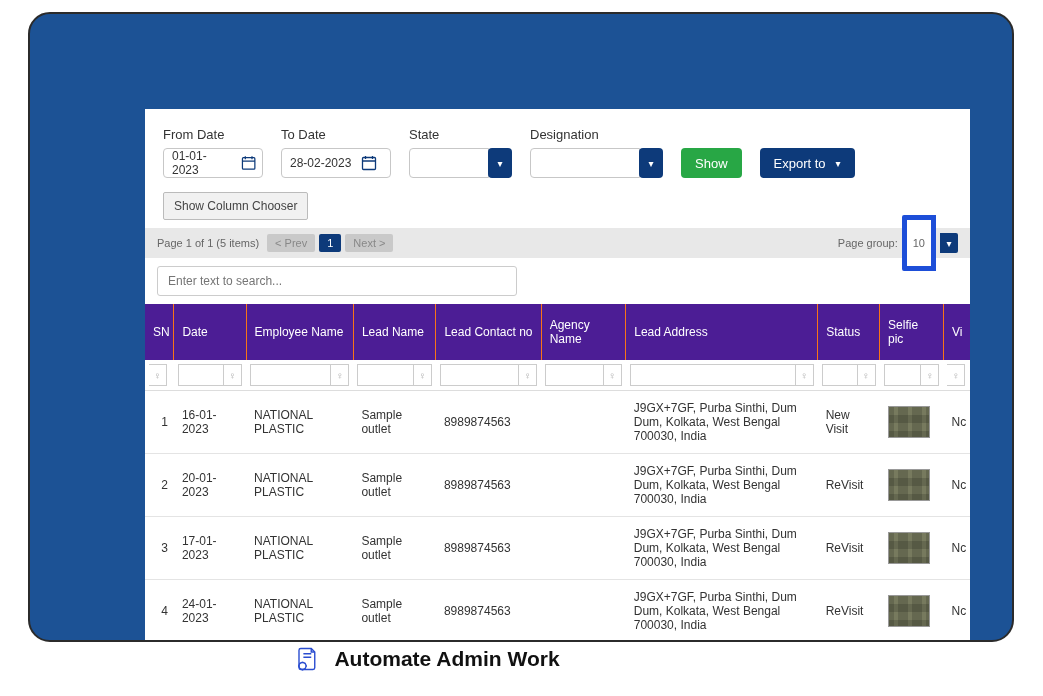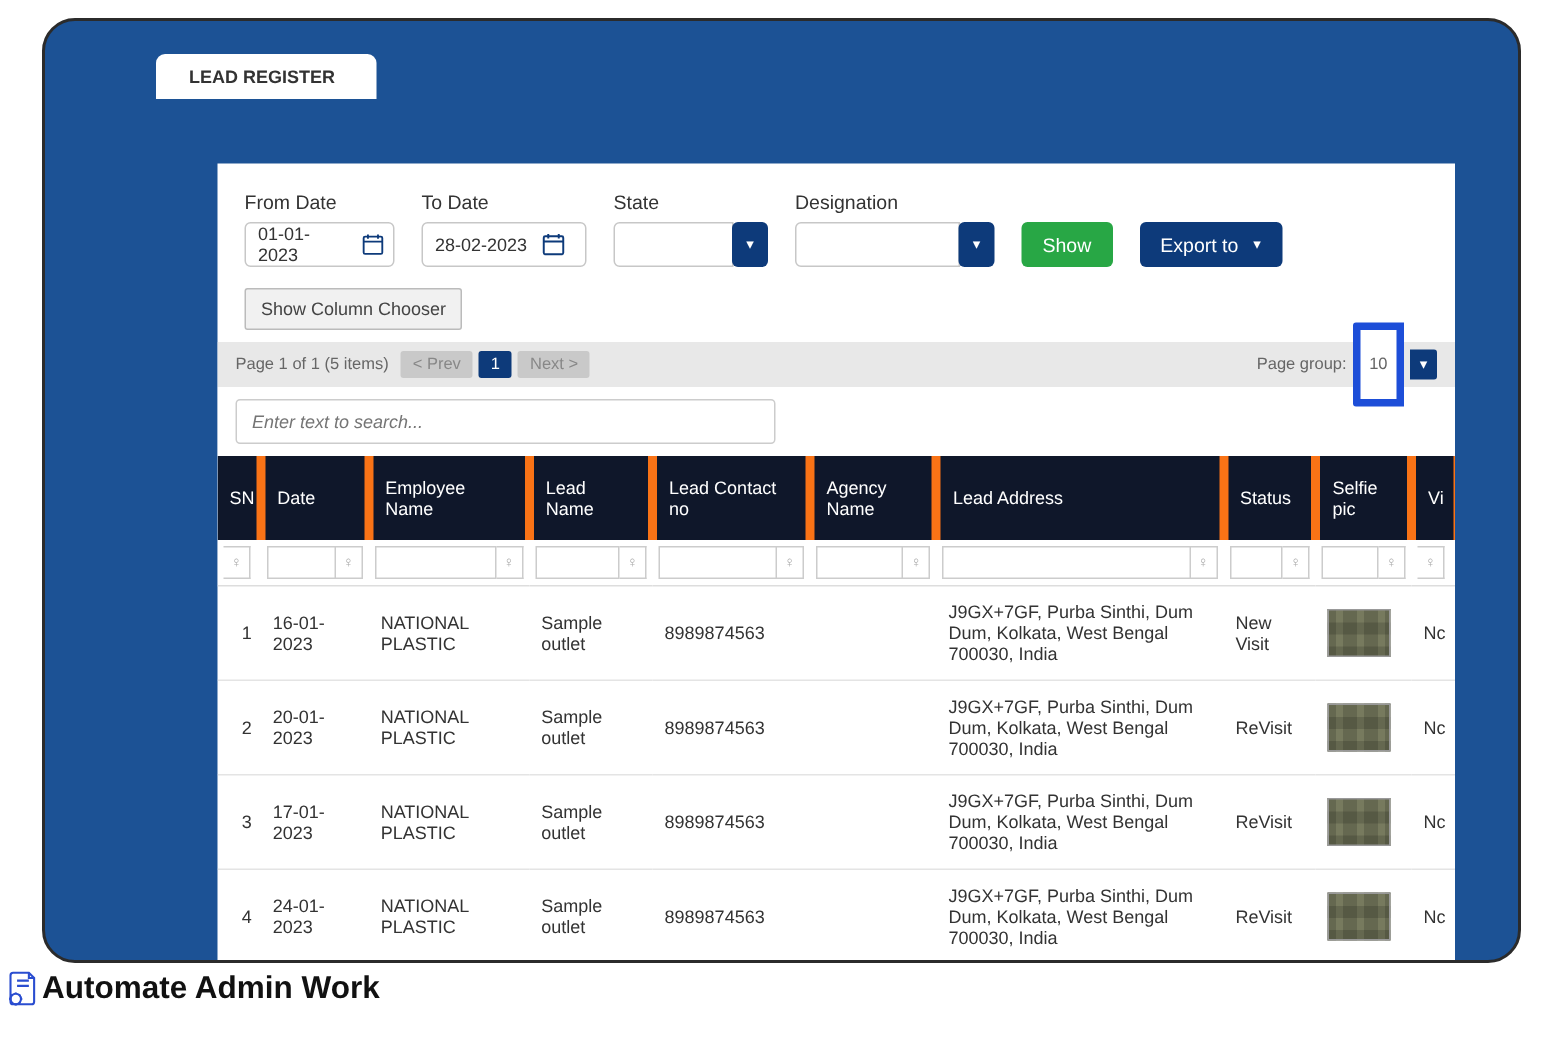--- a/index.html
+++ b/index.html
@@ -33,46 +33,45 @@
   .pagebar { background: #e8e8e8; height: 30px; display: flex; align-items: center; padding: 0 12px; font-size: 11px; color: #666; }
   .pagebar .info { margin-right: 8px; }
   .pgbtn { background: #c9c9c9; color: #888; padding: 3px 8px; border-radius: 2px; margin-right: 4px; font-size:11px; }
   .pgbtn.active { background: #0d3a7a; color: #fff; }
   .spacer { flex: 1; }
   .pgsize { display:flex; align-items:center; gap:4px; }
   .pgsize .sel { border:5px solid #1d4ed8; background:#fff; padding:17px 6px; font-size:11px; border-radius:2px 0 0 2px; }
   .pgsize .ddtiny { width:18px; height:20px; background:#0d3a7a; display:flex; align-items:center; justify-content:center; border-radius:0 2px 2px 0; }
 
   .search { padding: 8px 12px; background:#fff; }
-  .search input { width: 360px; height: 30px; border: 1px solid #ccc; border-radius: 3px; padding: 0 10px; font-size: 12px; color:#999;font-style:italic; }
+  .search input { width: 360px; height: 30px; border: 1px solid #ccc; border-radius: 3px; padding: 0 10px; font-size: 12px; color:#999; }
 
   .groupbar { background: #e3e3e3; color: #777; font-size: 12px; padding: 10px 12px; }
 
   .tablewrap { width: 100%; overflow: hidden; }
   table { border-collapse: collapse; width: 830px; table-layout: fixed; }
-  th { background: #0f172a; color: #fff; font-weight: 500; font-size: 12px; text-align: left; padding: 14px 8px; border-right: 6px solid #f97316; vertical-align: middle; }
+  th { background: #4c1d95; color: #fff; font-weight: 500; font-size: 12px; text-align: left; padding: 14px 8px; border-right: 1px solid #f97316; vertical-align: middle; }
   .filterrow td { background: #fff; padding: 4px 4px; border-bottom: 1px solid #ddd; }
   .fcell { display:flex; align-items:center; }
   .fcell input { width: 100%; height: 22px; border: 1px solid #ccc; font-size: 11px; padding:0 4px; }
   .ficon { width: 18px; height: 22px; border: 1px solid #ccc; border-left:none; display:flex; align-items:center; justify-content:center; color:#aaa; font-size:10px; flex-shrink:0; }
   tbody tr td { font-size: 12px; color: #333; padding: 10px 8px; border-bottom: 1px solid #e4e4e4; vertical-align: middle; }
   .thumb { width: 42px; height: 32px; background: #777a5e; background-image: linear-gradient(90deg, rgba(0,0,0,.15) 33%, transparent 33%, transparent 66%, rgba(0,0,0,.15) 66%), linear-gradient(0deg, rgba(0,0,0,.15) 50%, transparent 50%); background-size: 14px 100%, 100% 16px; border:1px solid #999; }
   .sn { text-align:right; padding-right:6px; }
 
-  .footer { position: absolute; left: 0; top: 645px; width: 852px; display:flex; align-items:center; }
+  .footer { position: absolute; left: 0; top: 645px; width: 852px; display:flex; align-items:center; justify-content:center; gap:14px; }
   .footer .icon { width: 28px; height: 28px; }
   .footer .title { font-size: 21px; font-weight: 700; color: #111; }
 
   svg.cal path, svg.cal rect { stroke:#0d3a7a; }
 </style>
 </head>
 <body>
 
 <div class="frame">
-  <div class="tab">LEAD REGISTER</div>
 
   <div class="panel">
 
     <div class="filters">
       <div class="fcol">
         <div class="flabel">From Date</div>
         <div class="datein" style="width:100px;">
           <span>01-01-2023</span>
           <svg class="cal" viewBox="0 0 16 16" fill="none">
               <rect x="1.5" y="2.5" width="13" height="12" rx="1" stroke-width="1.3"></rect>

